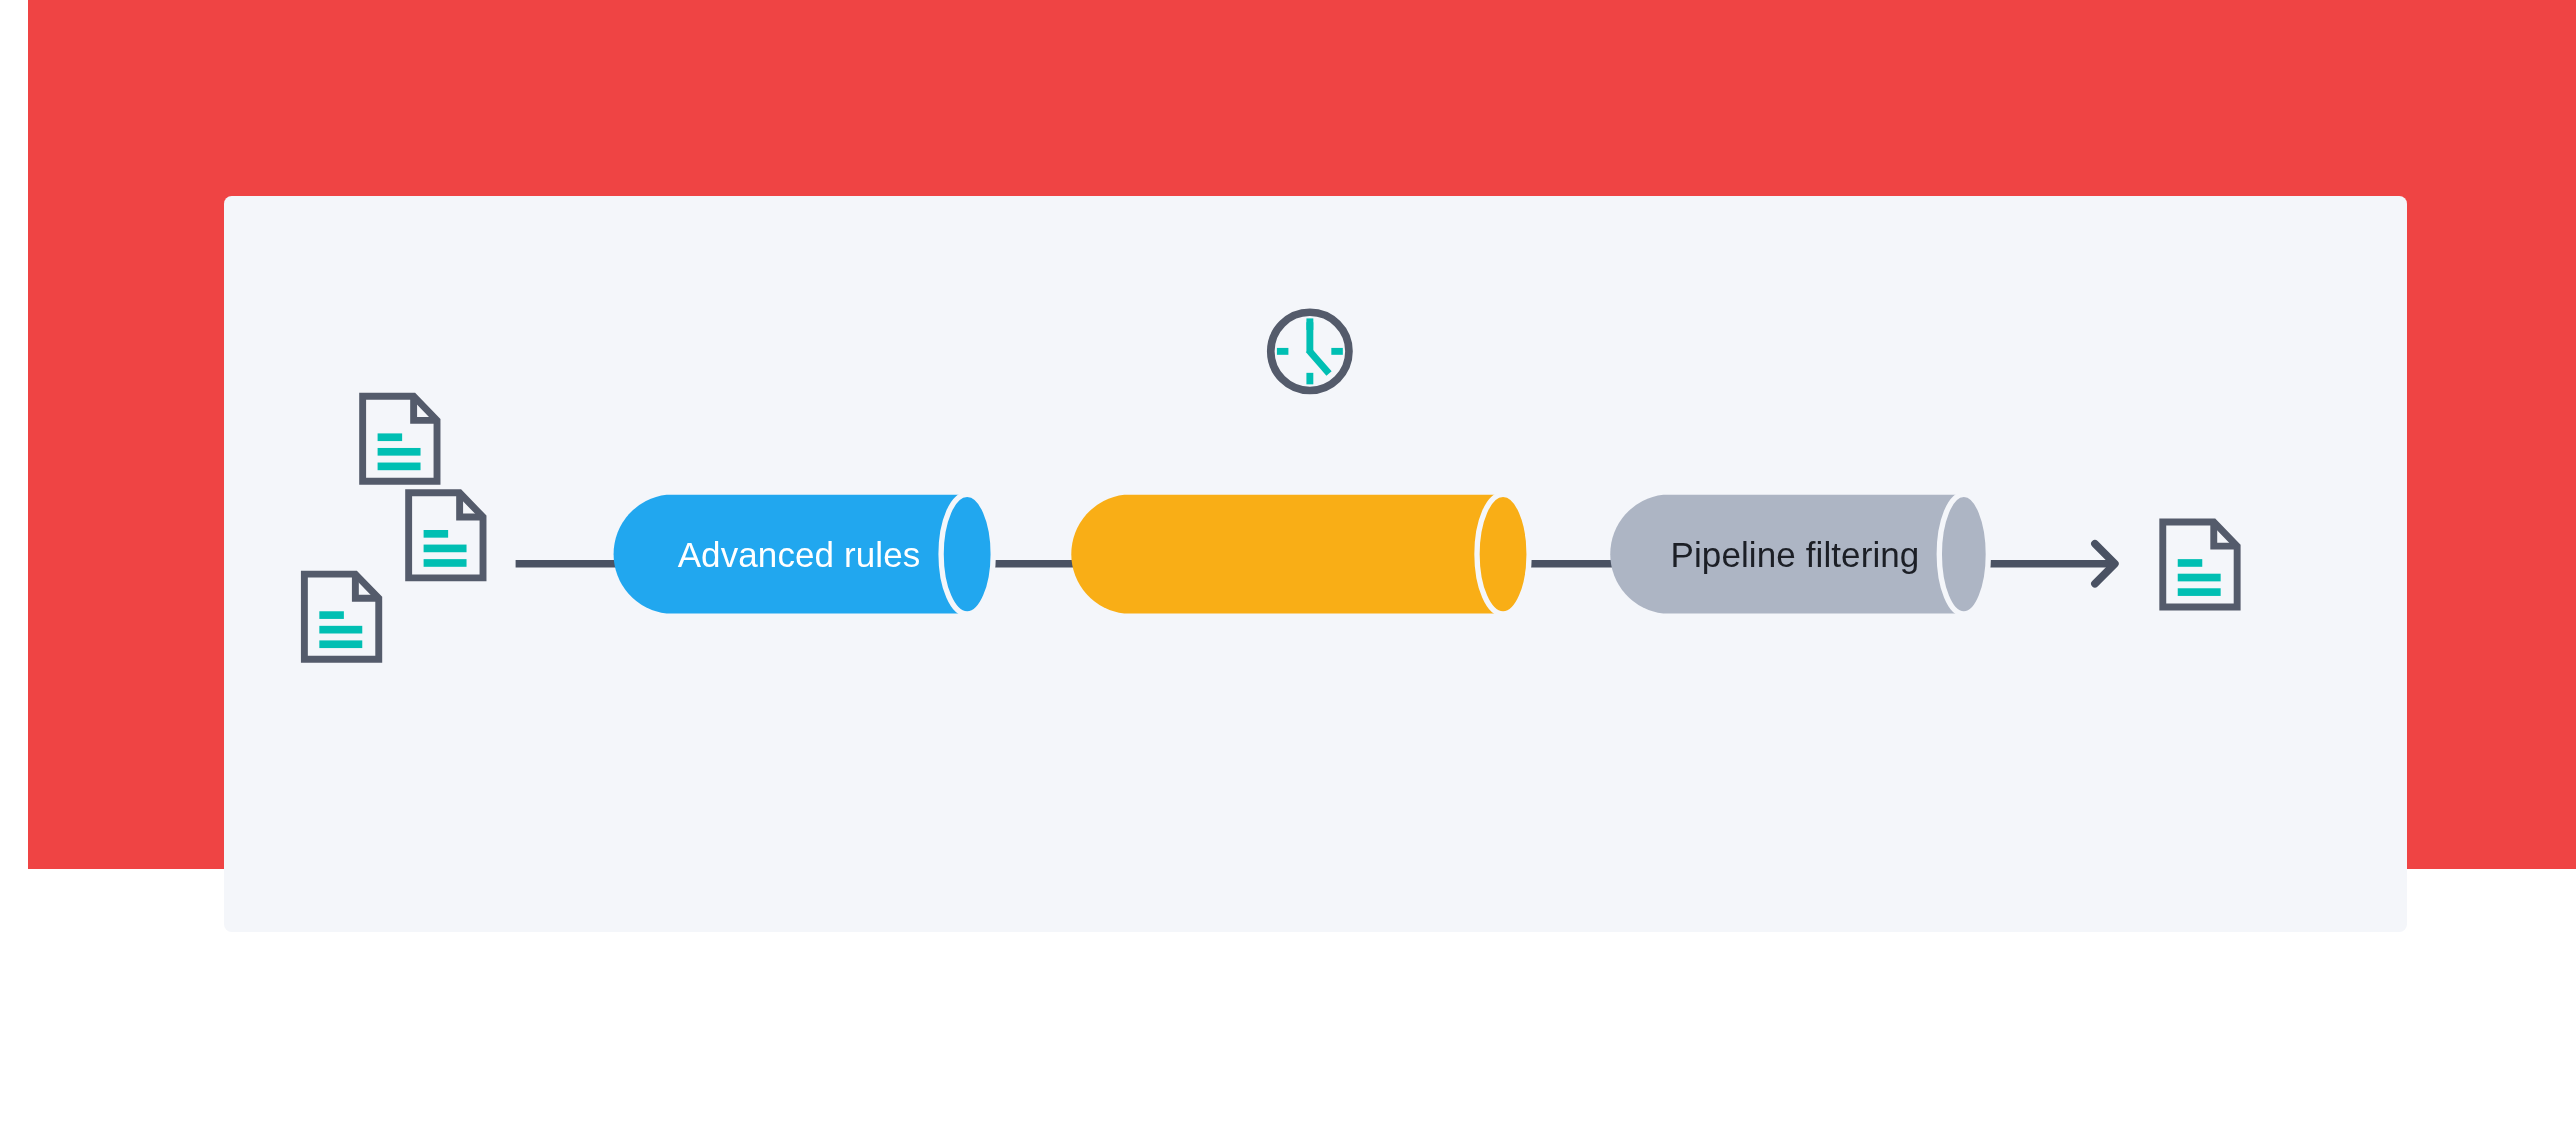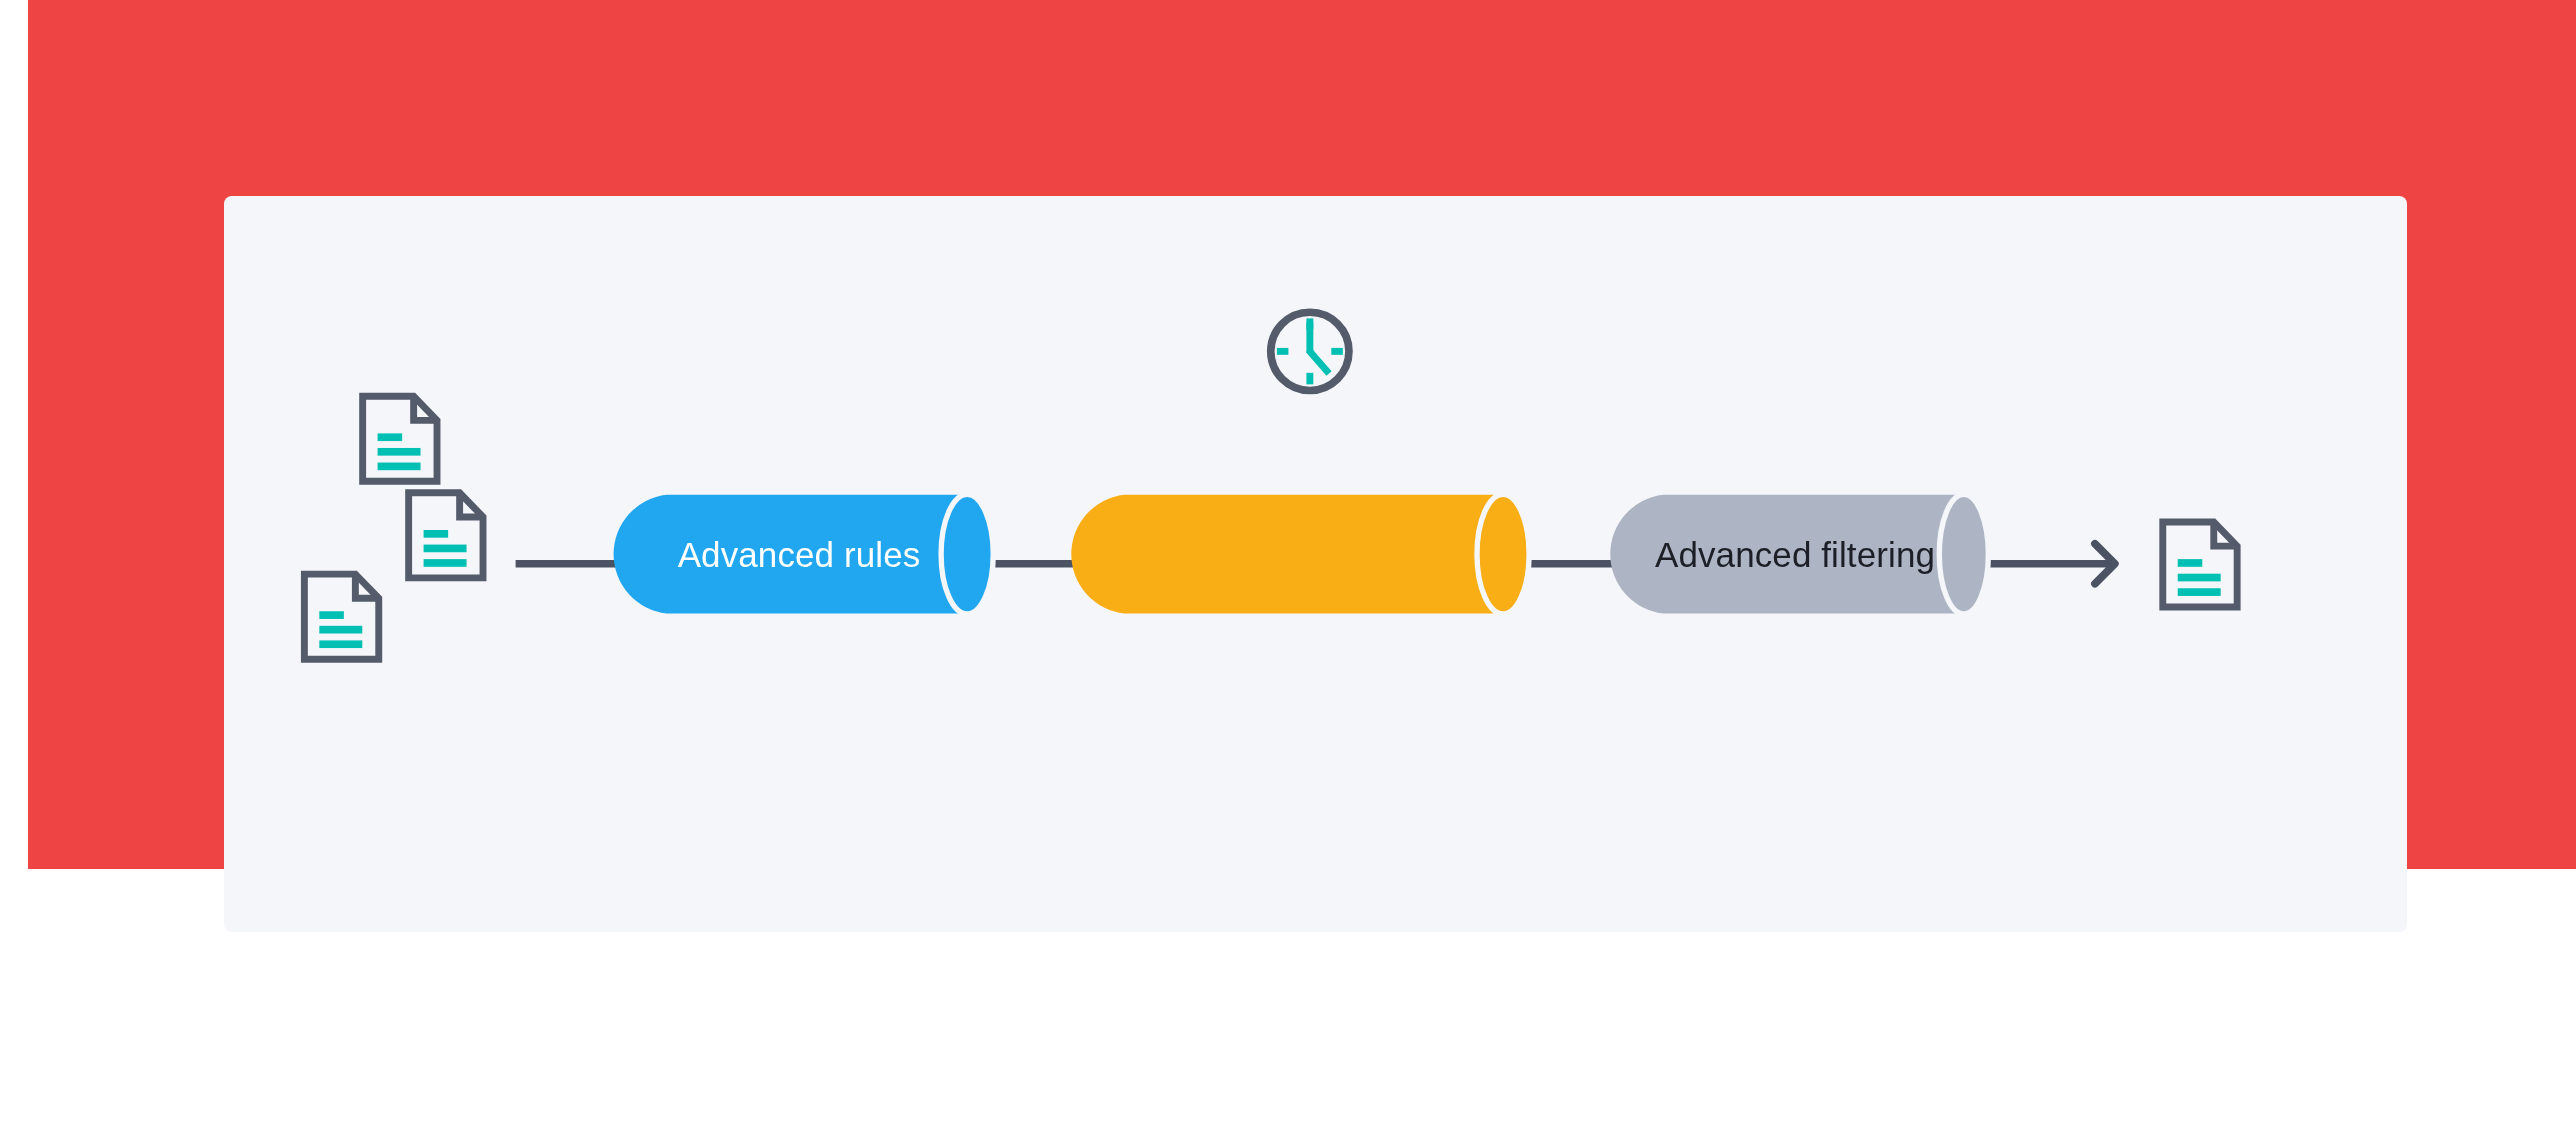--- a/index.html
+++ b/index.html
@@ -127,16 +127,16 @@
       <line x1="1629" y1="458" x2="1644" y2="458" stroke="#00bfb3" stroke-width="9"></line>
 
       <line x1="1672" y1="458" x2="1672" y2="420" stroke="#00bfb3" stroke-width="9" stroke-linecap="butt"></line>
       <line x1="1670" y1="456" x2="1697" y2="487" stroke="#00bfb3" stroke-width="9" stroke-linecap="butt"></line>
     </g>
   </svg>
 
   <div class="cyl-label" style="left:606px; top:495px; width:330px; color:#ffffff;">Advanced rules</div>
 
 
-  <div class="cyl-label" style="left:1602px; top:495px; width:330px; color:#1c1f26;">Advanced filtering</div>
+  <div class="cyl-label" style="left:1602px; top:495px; width:330px; color:#1c1f26;">Pipeline filtering</div>
 
 </div>
 
 
 </body></html>

